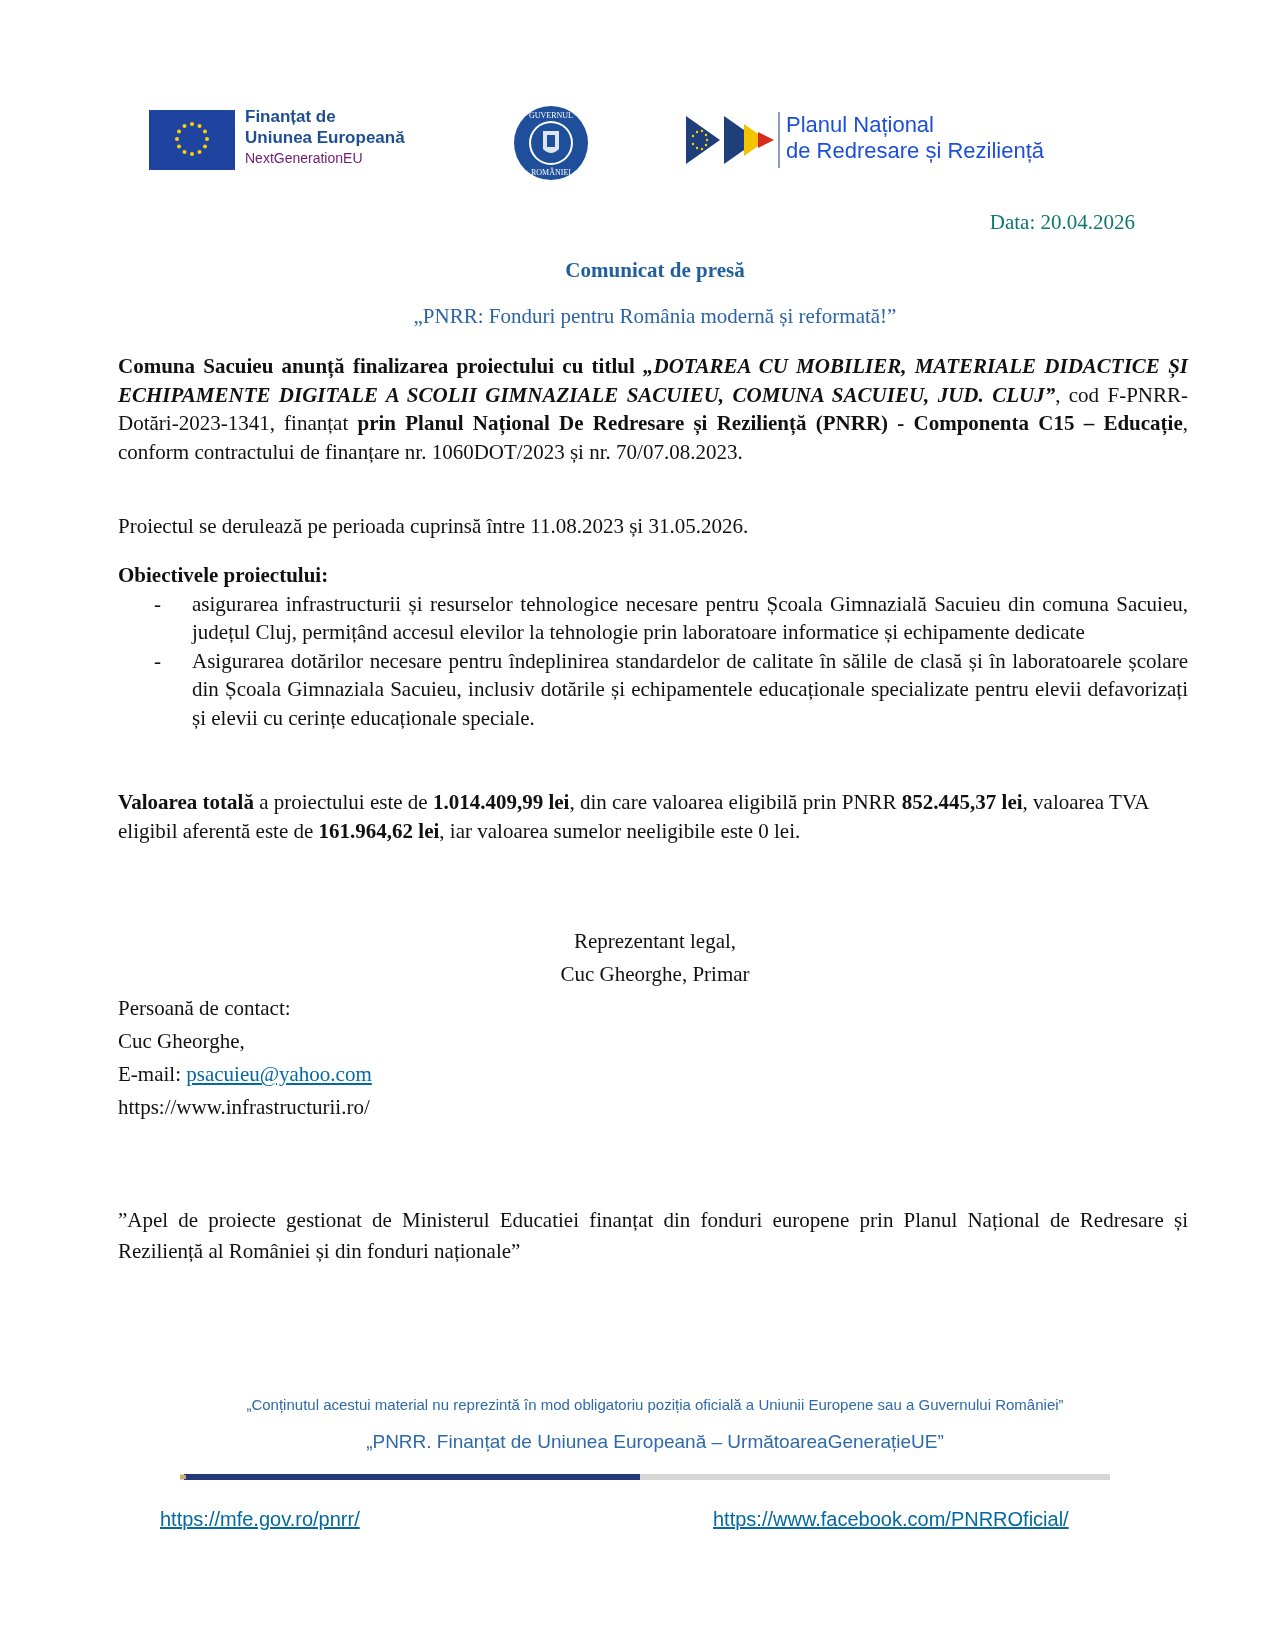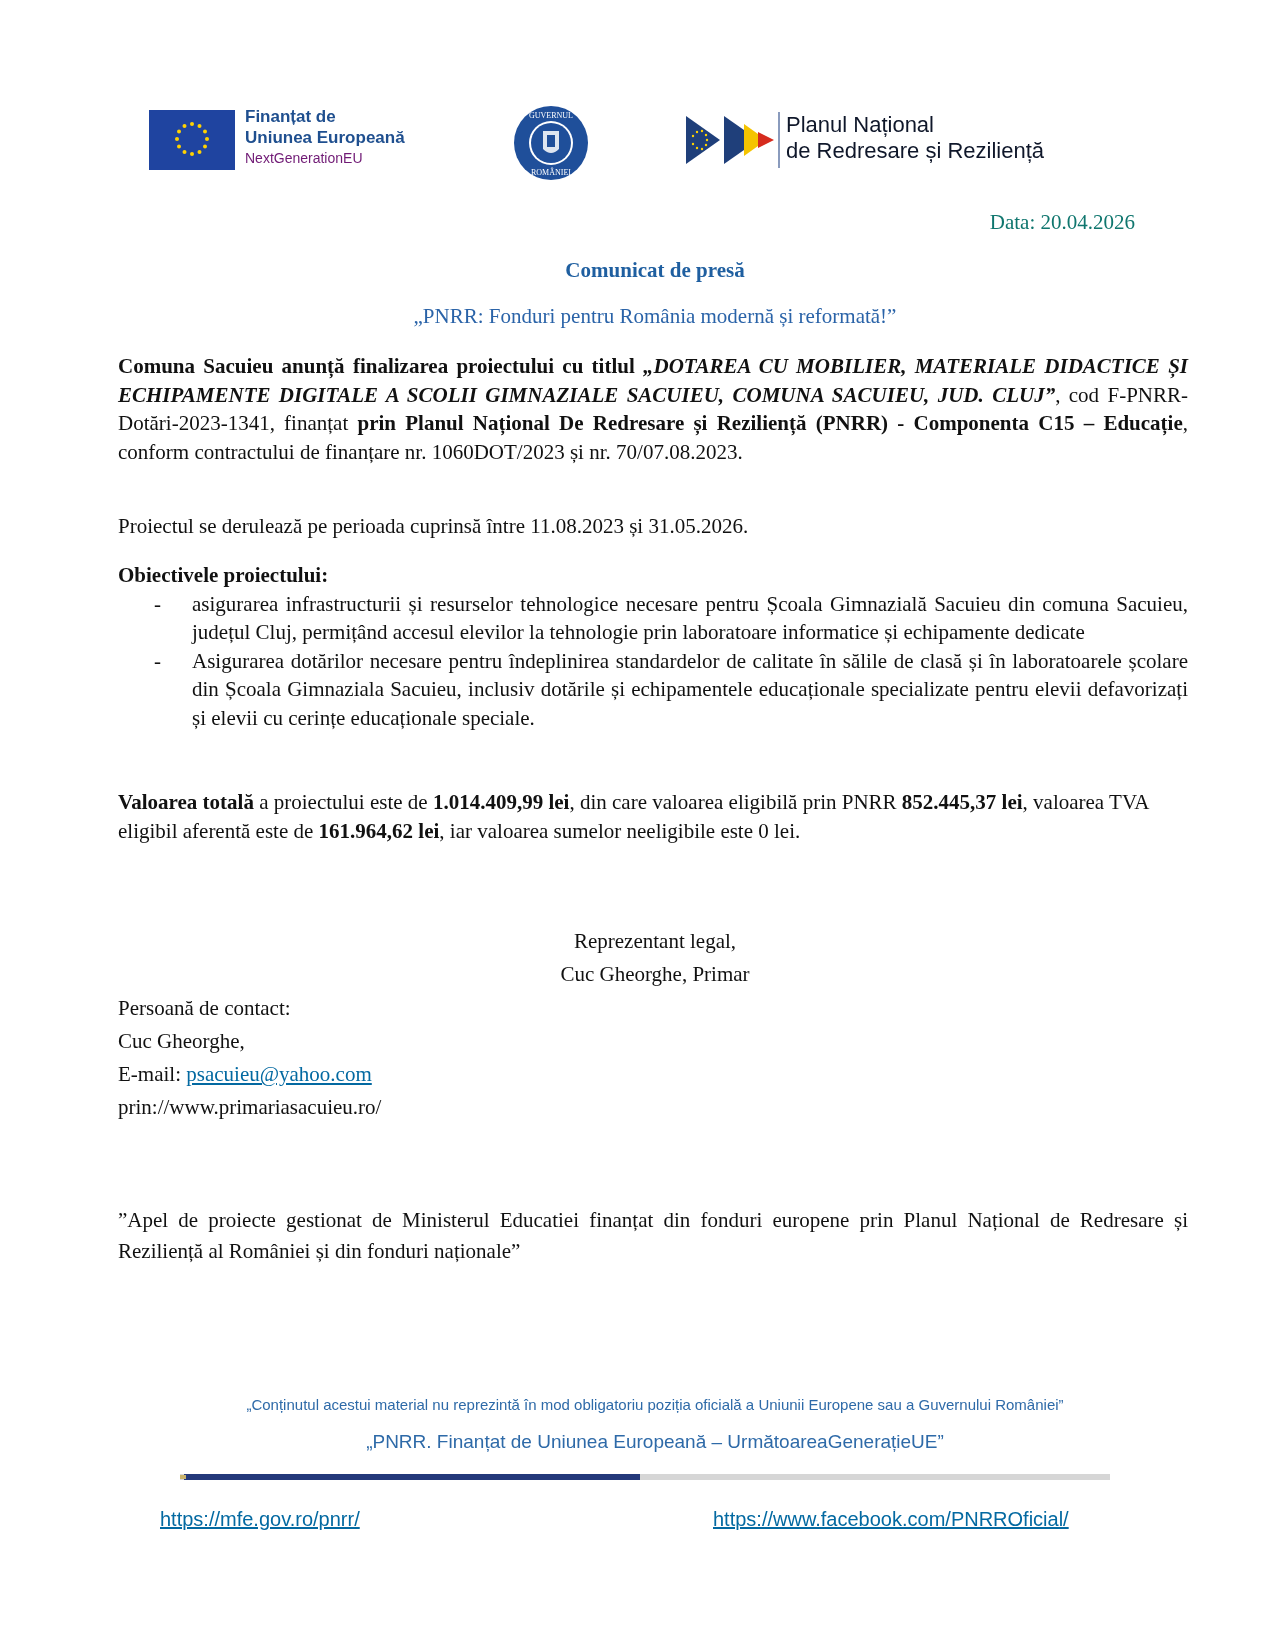--- a/index.html
+++ b/index.html
@@ -8,21 +8,21 @@
   .abs { position: absolute; }
   .logos { top: 100px; left: 0; width: 1275px; height: 90px; }
   .eu-flag { position: absolute; left: 149px; top: 10px; width: 86px; height: 60px; background: #1f44a0; }
   .eu-flag svg { width: 100%; height: 100%; }
   .eu-text { position: absolute; left: 245px; top: 6px; font-family: "Liberation Sans", sans-serif; color: #1f4f8f; }
   .eu-text .l1, .eu-text .l2 { font-weight: bold; font-size: 17px; line-height: 21px; }
   .eu-text .l3 { font-size: 14px; color: #701a75; line-height: 20px; }
   .gov-seal { position: absolute; left: 513px; top: 5px; width: 76px; height: 76px; }
   .pnrr-logo { position: absolute; left: 686px; top: 14px; width: 90px; height: 52px; }
   .pnrr-sep { position: absolute; left: 778px; top: 12px; width: 2px; height: 56px; background: #8a9bbd; }
-  .pnrr-text { position: absolute; left: 786px; top: 12px; font-family: "Liberation Sans", sans-serif; color: #0f172a; font-size: 22px; line-height: 26px; }
+  .pnrr-text { position: absolute; left: 786px; top: 12px; font-family: "Liberation Sans", sans-serif; color: #1d4ed8; font-size: 22px; line-height: 26px; }
   .date { top: 210px; right: 140px; color: #0f766e; font-size: 21px; }
   .title { top: 258px; left: 0; width: 1310px; text-align: center; color: #1f5fa0; font-weight: bold; font-size: 21px; }
   .subtitle { top: 304px; left: 0; width: 1310px; text-align: center; color: #2a63a8; font-size: 21px; }
   .content { left: 118px; width: 1070px; font-size: 21px; line-height: 28.5px; }
   .p1 { top: 352px; text-align: justify; }
   .p2 { top: 512px; }
   .obj { top: 561px; }
   .obj-h { font-weight: bold; }
   .obj ul { list-style: none; margin: 0; padding: 0; }
   .obj li { position: relative; padding-left: 74px; text-align: justify; }
@@ -131,21 +131,21 @@
 
 <div class="abs sig">
   <div>Reprezentant legal,</div>
   <div>Cuc Gheorghe, Primar</div>
 </div>
 
 <div class="abs contact">
   <div>Persoană de contact:</div>
   <div>Cuc Gheorghe,</div>
   <div><span>E-mail: </span><a href="#">psacuieu@yahoo.com</a></div>
-  <div>prin://www.primariasacuieu.ro/</div>
+  <div>https://www.infrastructurii.ro/</div>
 </div>
 
 <div class="abs apel">”Apel de proiecte gestionat de Ministerul Educatiei finanțat din fonduri europene prin Planul Național de Redresare și Reziliență al României și din fonduri naționale”</div>
 
 <div class="abs disclaimer">„Conținutul acestui material nu reprezintă în mod obligatoriu poziția oficială a Uniunii Europene sau a Guvernului României”</div>
 <div class="abs slogan">„PNRR. Finanțat de Uniunea Europeană – UrmătoareaGenerațieUE”</div>
 <div class="abs bar">
   <div class="fill" id="bar-fill" style="width: 49%;"></div>
   <div class="tip"></div>
 </div>

